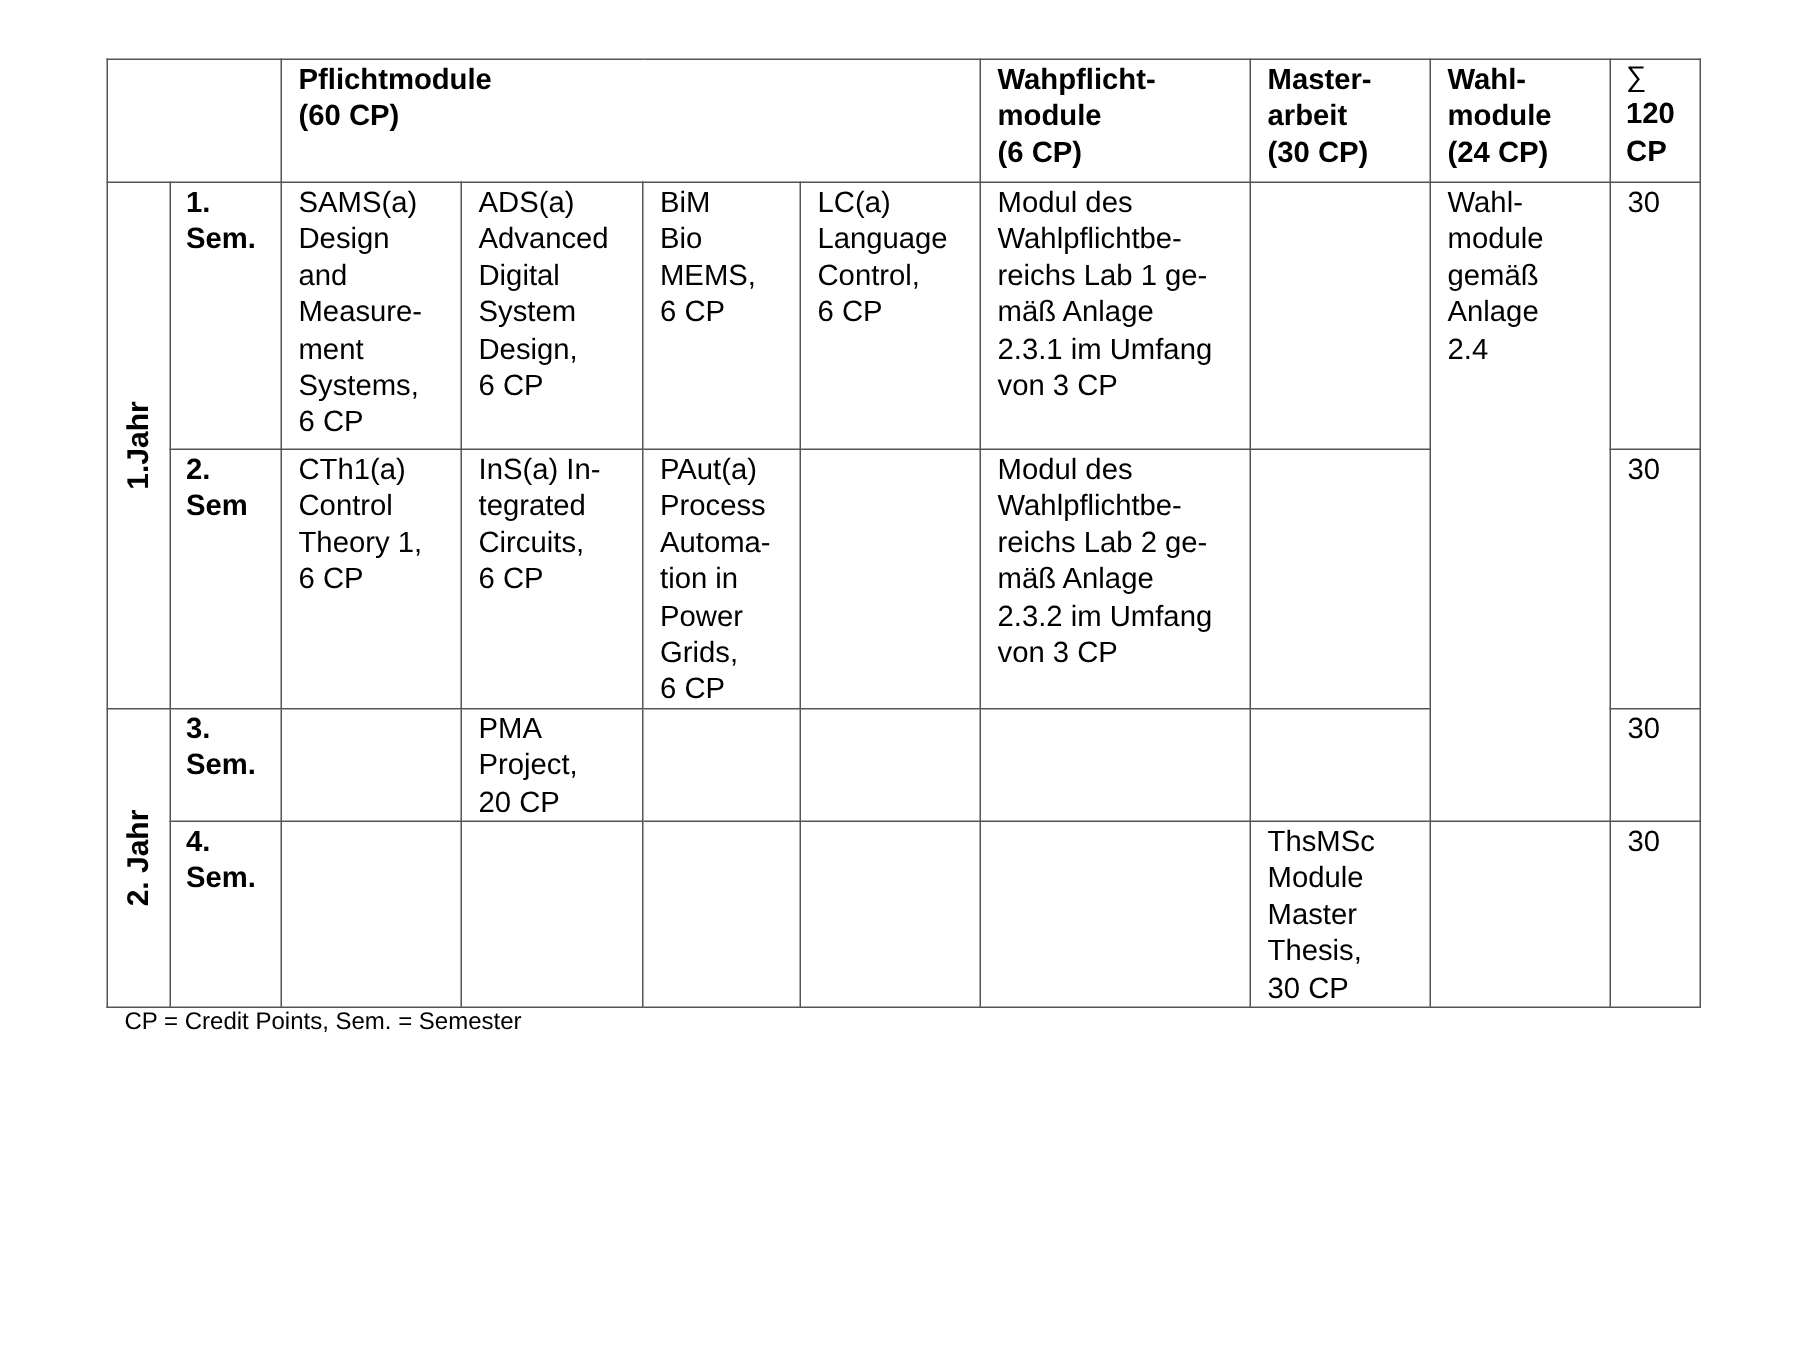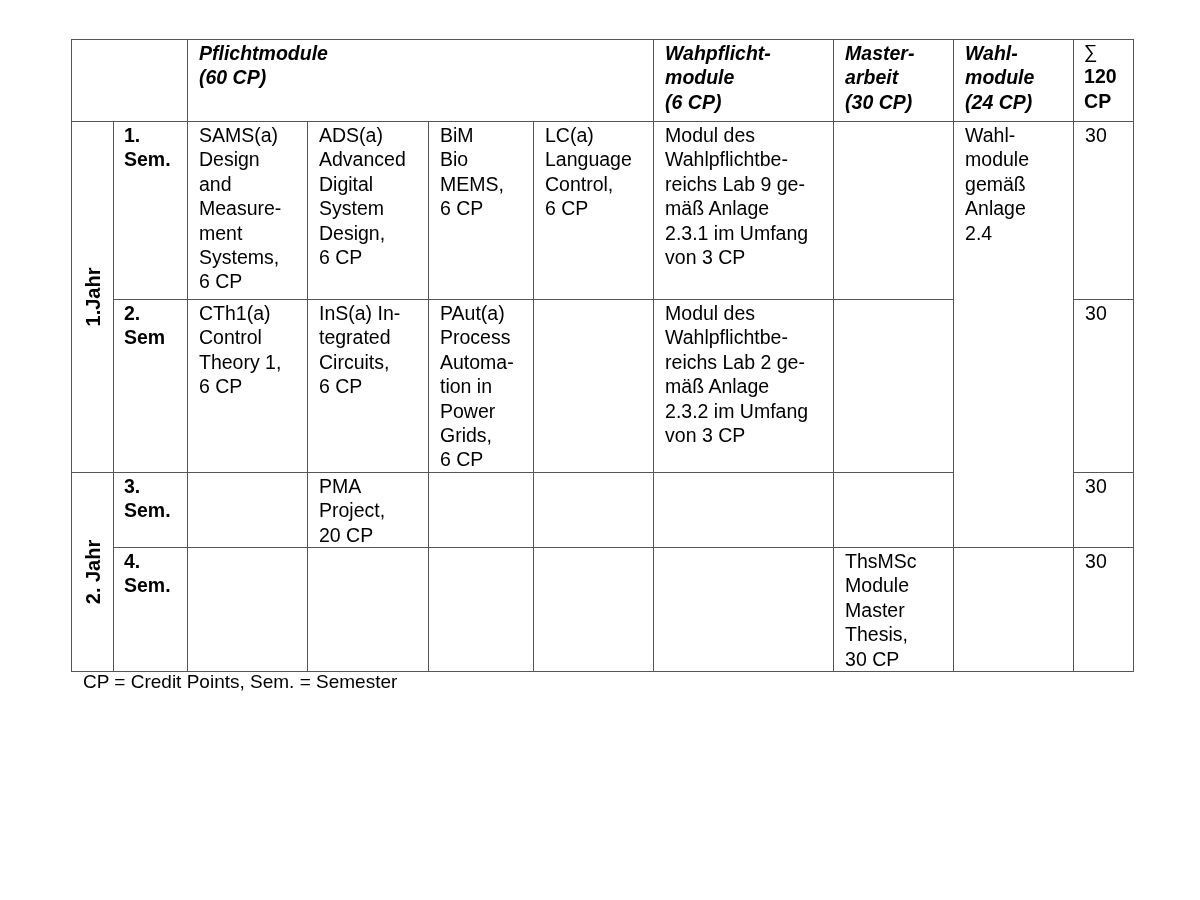--- a/index.html
+++ b/index.html
@@ -2,28 +2,28 @@
 <html><head>
 <meta charset="utf-8">
 <style>
   html, body { margin: 0; padding: 0; background: #ffffff; }
   body { width: 1200px; height: 900px; position: relative; overflow: hidden;
          font-family: "Liberation Sans", sans-serif; color: #000; }
   table.plan { position: absolute; left: 71px; top: 39px; border-collapse: collapse;
                table-layout: fixed; width: 1062px; }
   table.plan td { border: 1.5px solid #555; vertical-align: top; padding: 1px 0 0 11px;
                   font-size: 19.5px; line-height: 24.4px; box-sizing: border-box; overflow: hidden; }
-  .hdr { font-weight: bold; font-size: 20px; line-height: 24.4px; font-style: italic; }
+  .hdr { font-weight: bold; font-size: 20px; line-height: 24.4px; }
   .hdr-sigma { font-weight: bold; font-size: 17px; line-height: 18px; padding-left: 10px !important; padding-top: 0 !important; }
   .sem { font-weight: bold; padding-left: 10px !important; }
   .year { position: relative; padding: 0 !important; }
   .year span { position: absolute; left: 50%; top: 50%; transform: translate(-50%, -50%) rotate(-90deg);
                white-space: nowrap; font-weight: bold; font-size: 20px; }
   .lines span { display: block; white-space: pre; }
-  .footnote { position: absolute; left: 83px; top: 670px; font-size: 19px; line-height: 24px; }
+  .footnote { position: absolute; left: 83px; top: 670px; font-size: 16px; line-height: 24px; }
 </style>
 </head>
 <body>
 
 <table class="plan">
   <colgroup>
     <col style="width:42px">
       <col style="width:74px">
       <col style="width:120px">
       <col style="width:121px">
@@ -96,21 +96,21 @@
         </td>
     <td class="lines">
           <span>LC(a)</span>
           <span>Language</span>
           <span>Control,</span>
           <span>6 CP</span>
         </td>
     <td class="lines">
           <span>Modul des</span>
           <span>Wahlpflichtbe-</span>
-          <span>reichs Lab 9 ge-</span>
+          <span>reichs Lab 1 ge-</span>
           <span>mäß Anlage</span>
           <span>2.3.1 im Umfang</span>
           <span>von 3 CP</span>
         </td>
     <td></td>
     <td rowspan="3" class="lines">
           <span>Wahl-</span>
           <span>module</span>
           <span>gemäß</span>
           <span>Anlage</span>

